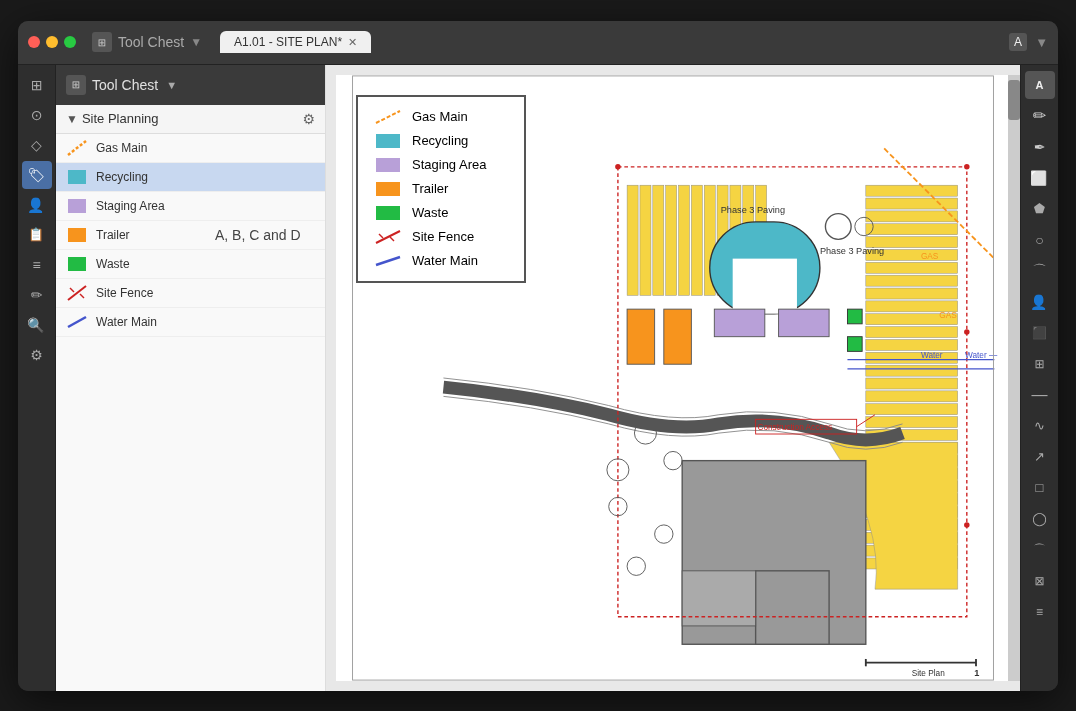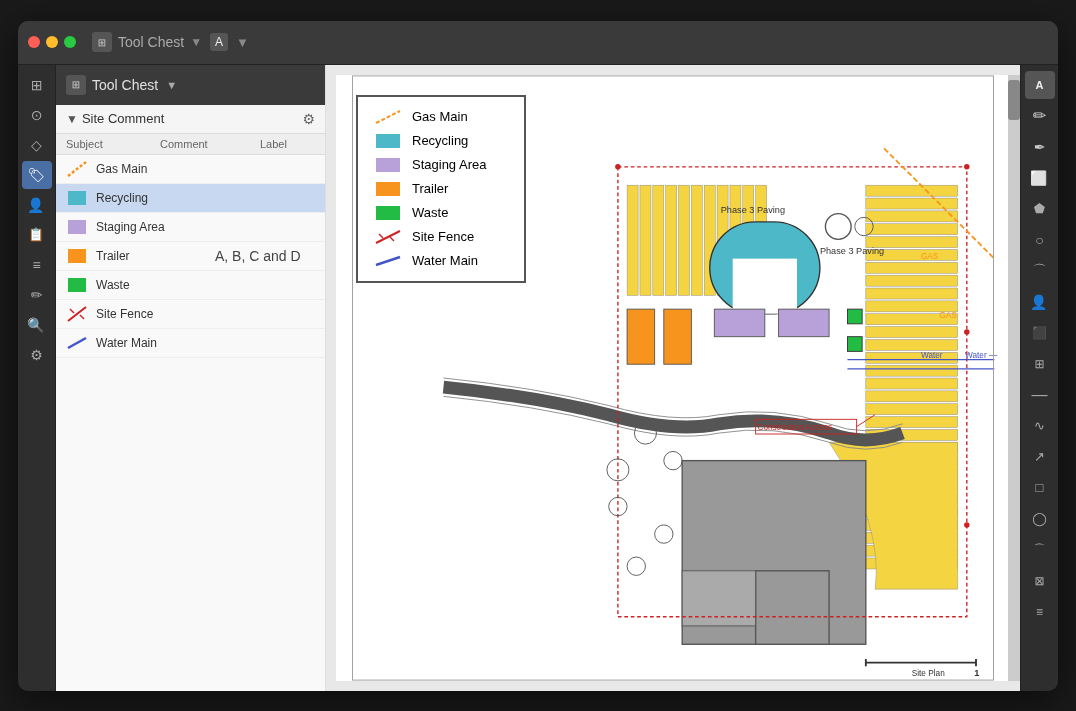--- a/index.html
+++ b/index.html
@@ -300,20 +300,26 @@
   <div class="top-bar">
     <div class="window-controls">
       <div class="window-dot dot-close"></div>
       <div class="window-dot dot-min"></div>
       <div class="window-dot dot-max"></div>
     </div>
     <div class="top-icon-area">
       <div class="chest-icon">⊞</div>
       <span>Tool Chest</span>
       <span style="color:#888; font-size:12px">▼</span>
+    </div>
+    <div class="tab-area">
+      <div class="tab">
+        <span>A1.01 - SITE PLAN*</span>
+        <span class="tab-close">✕</span>
+      </div>
     </div>
     <div class="top-right">
       <span style="font-size:12px; background:#555; color:#eee; padding:2px 5px; border-radius:3px;">A</span>
       <span style="color:#888;">▼</span>
     </div>
   </div>
 
   <div class="main-area">
 
     <div class="icon-rail">
@@ -331,28 +337,23 @@
 
     <div class="tool-chest">
       <div class="tool-chest-header">
         <div class="chest-icon">⊞</div>
         <span>Tool Chest</span>
         <span style="color:#aaa; font-size:11px; margin-left:2px">▼</span>
       </div>
       <div class="section-header">
         <div class="section-title">
           <span style="color:#555; font-size:12px">▼</span>
-          <span>Site Comment</span>
+          <span>Site Planning</span>
         </div>
         <span class="section-gear">⚙</span>
-      </div>
-      <div class="table-header">
-        <span class="col-subject">Subject</span>
-        <span class="col-comment">Comment</span>
-        <span class="col-label">Label</span>
       </div>
       <div class="legend-list">
 
         <div class="legend-item">
           <div class="legend-swatch">
             <svg width="22" height="18" viewBox="0 0 22 18">
                 <line x1="2" y1="16" x2="20" y2="2" stroke="#f7941d" stroke-width="2.5" stroke-dasharray="3,2"></line>
               </svg>
           </div>
           <span class="legend-name">Gas Main</span>

